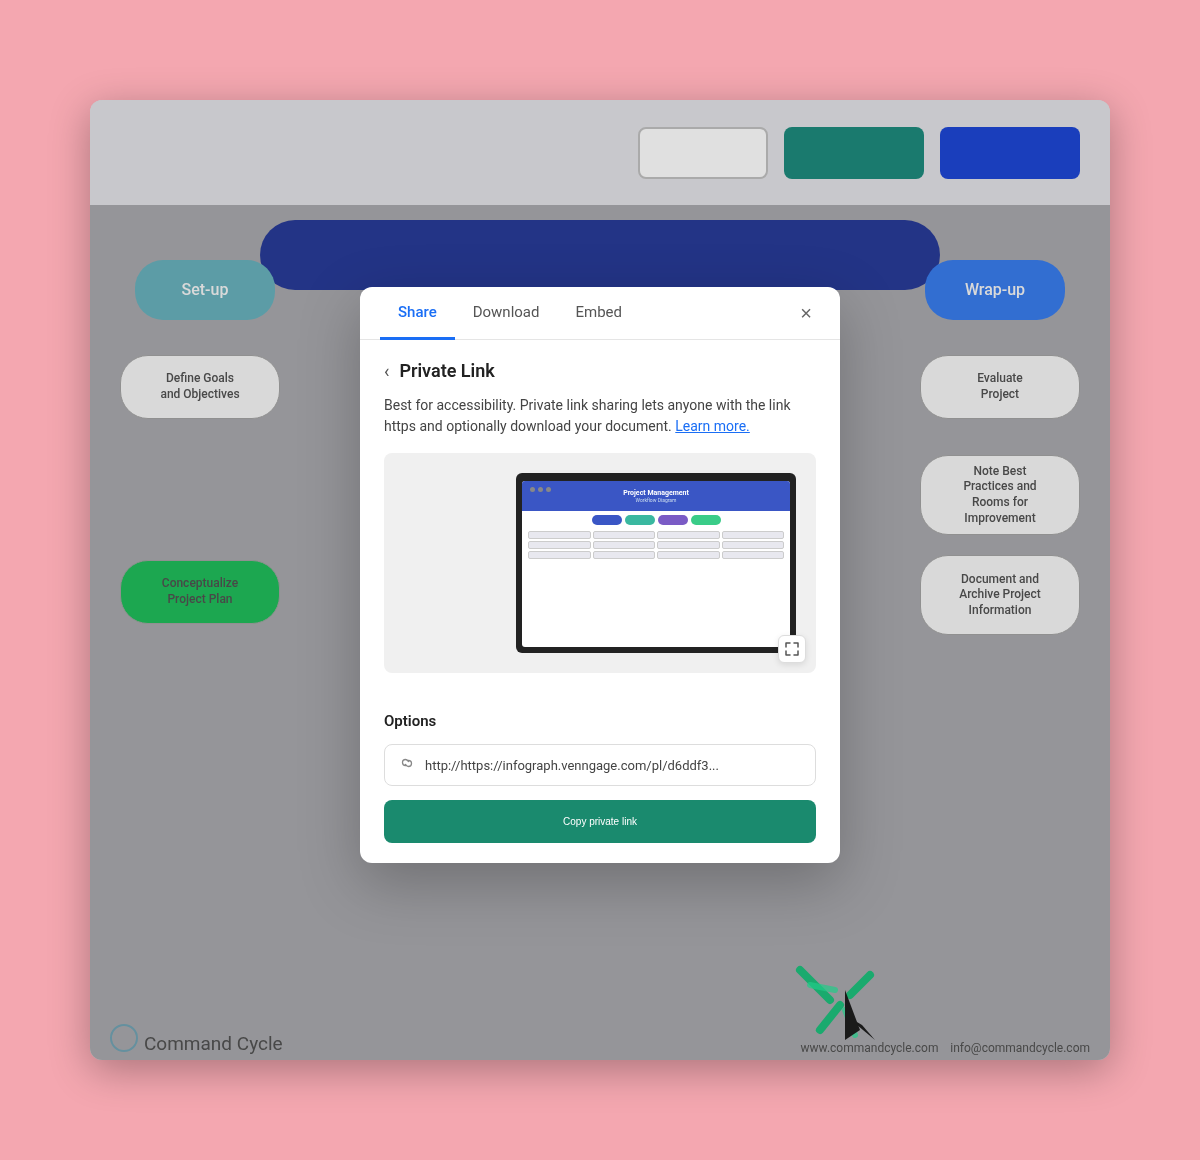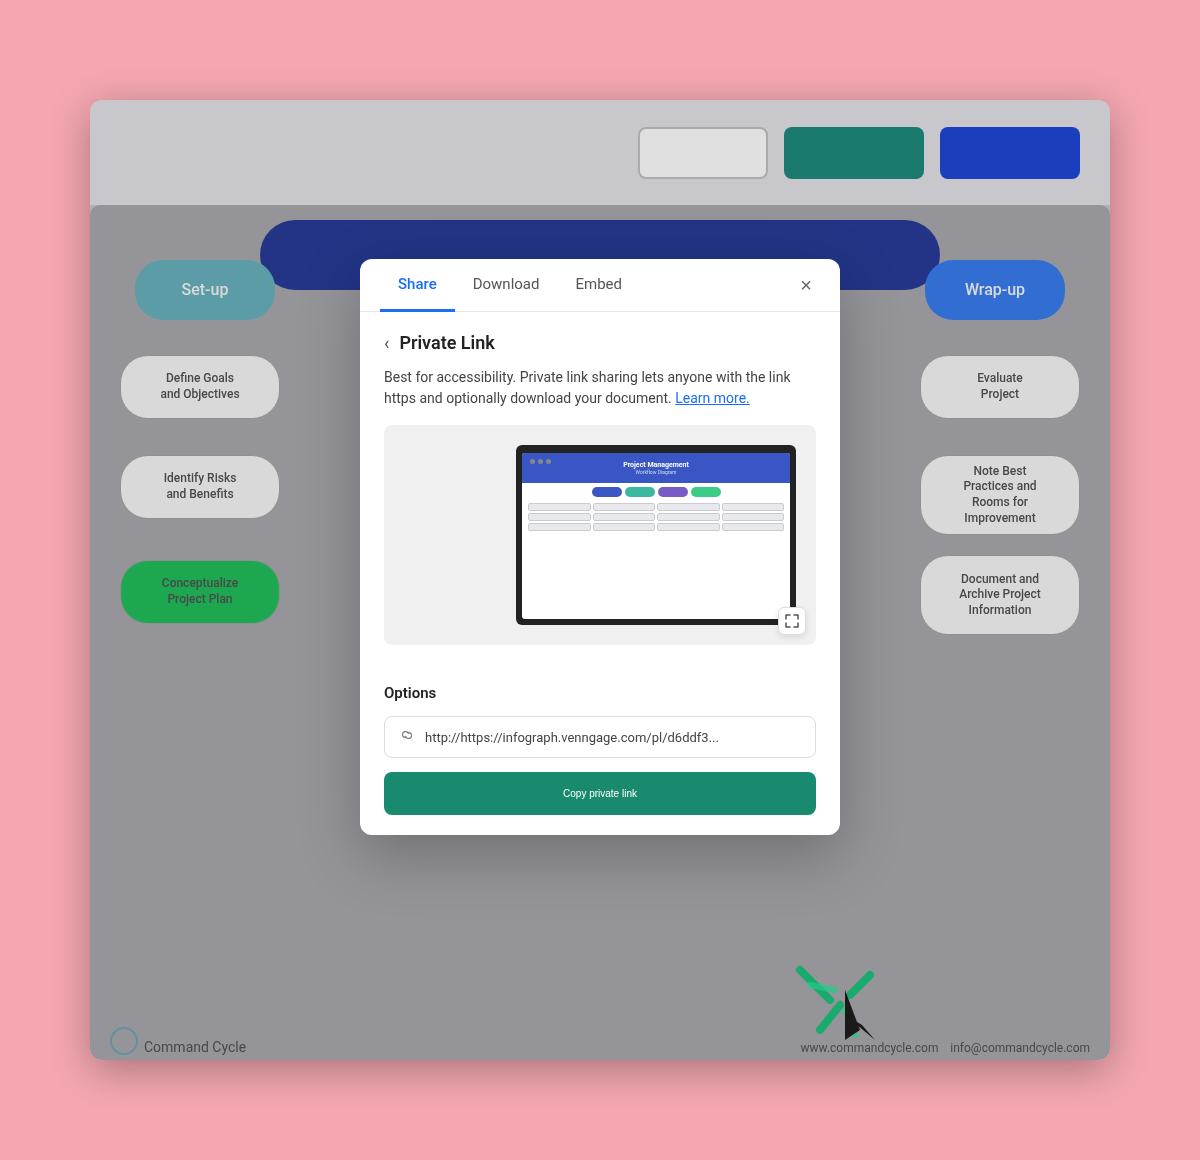--- a/index.html
+++ b/index.html
@@ -169,42 +169,41 @@
     }
 
     .footer-logo {
       width: 28px; height: 28px;
       border: 2px solid #7ab;
       border-radius: 50%;
     }
 
     .footer-text {
       color: #555;
-      font-size: 14px;
+      font-size: 19px;
       margin-top: 11px;
     }
 
     .footer-right {
       position: absolute;
       bottom: 5px;
       right: 20px;
       color: #555;
       font-size: 12px;
     }
 
     
     .modal-overlay {
       position: absolute;
       top: 0; left: 0; right: 0; bottom: 0;
       background: rgba(0,0,0,0.15);
       display: flex;
       align-items: flex-start;
       justify-content: center;
-      padding-top: 54px;
-      border-radius: 10px;
+      padding-top: 82px;
     }
 
     .modal {
       width: 480px;
       background: white;
       border-radius: 12px;
       box-shadow: 0 20px 60px rgba(0,0,0,0.25);
       overflow: hidden;
     }
 
@@ -510,23 +509,20 @@
     <div class="top-wide-bar"></div>
 
     <div class="node node-setup">
       <span>Set-up</span>
     </div>
 
     <div class="node node-goals">
       <span>Define Goals<br>and Objectives</span>
     </div>
 
-    <div class="node node-risks">
-      <span>Identify Risks<br>and Benefits</span>
-    </div>
 
     <div class="node node-conceptualize">
       <span>Conceptualize<br>Project Plan</span>
     </div>
 
     <div class="node node-wrapup">
       <span>Wrap-up</span>
     </div>
 
     <div class="node node-evaluate">

